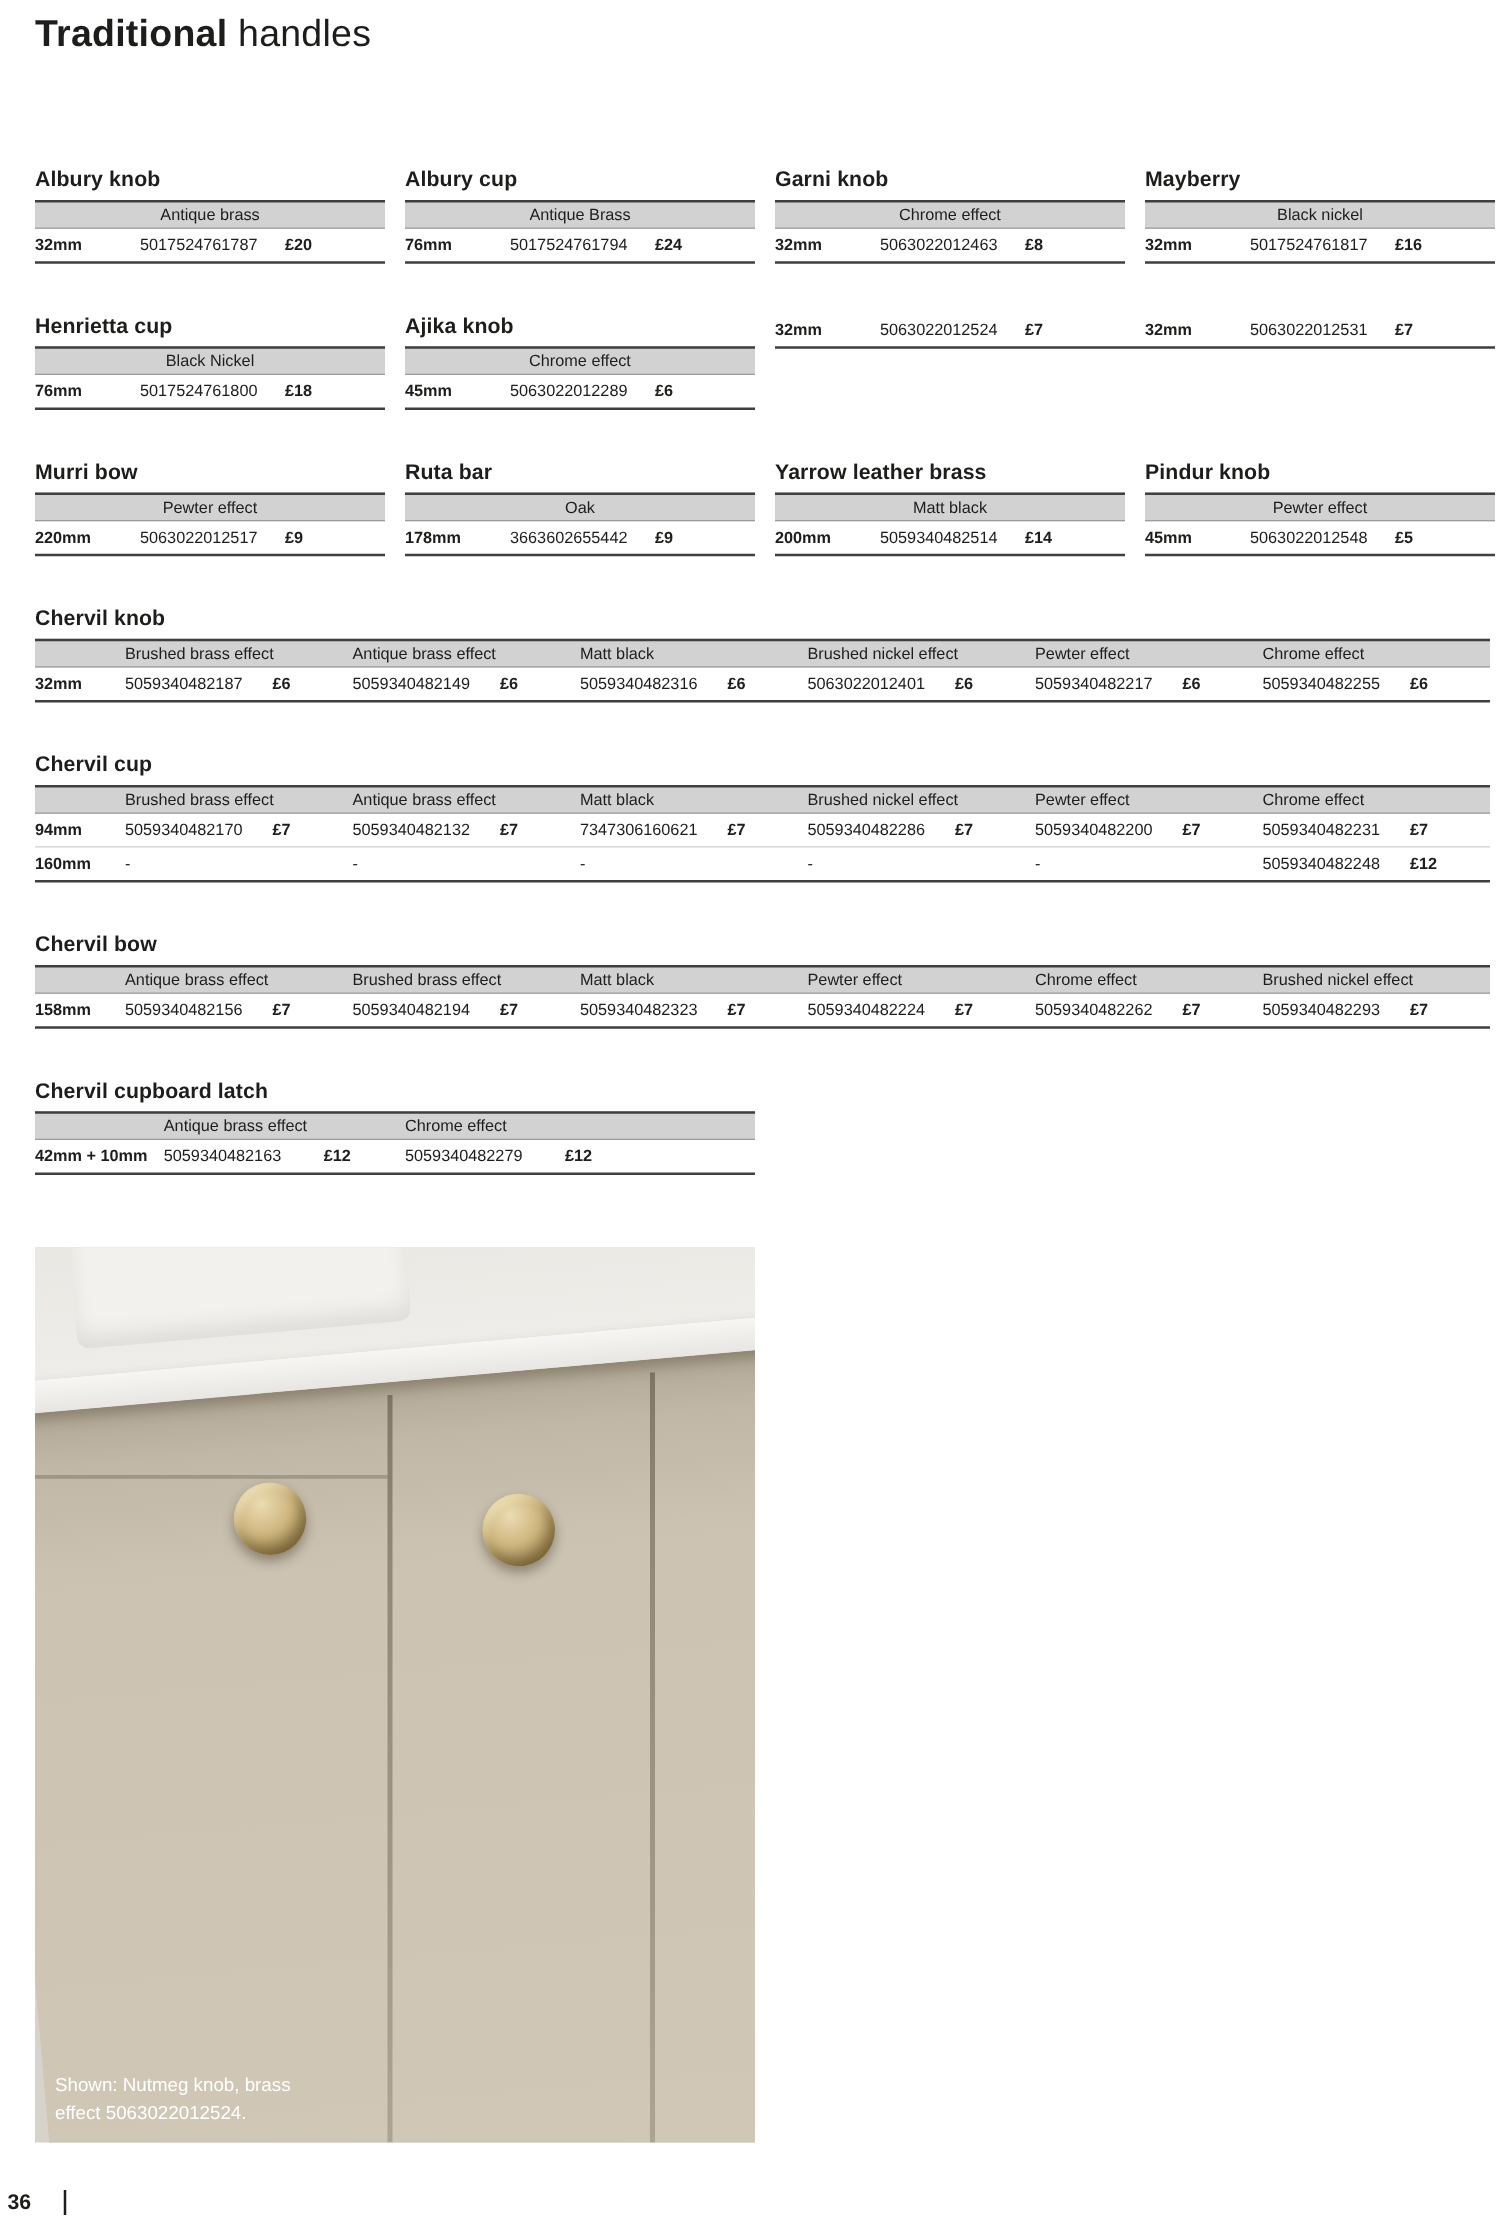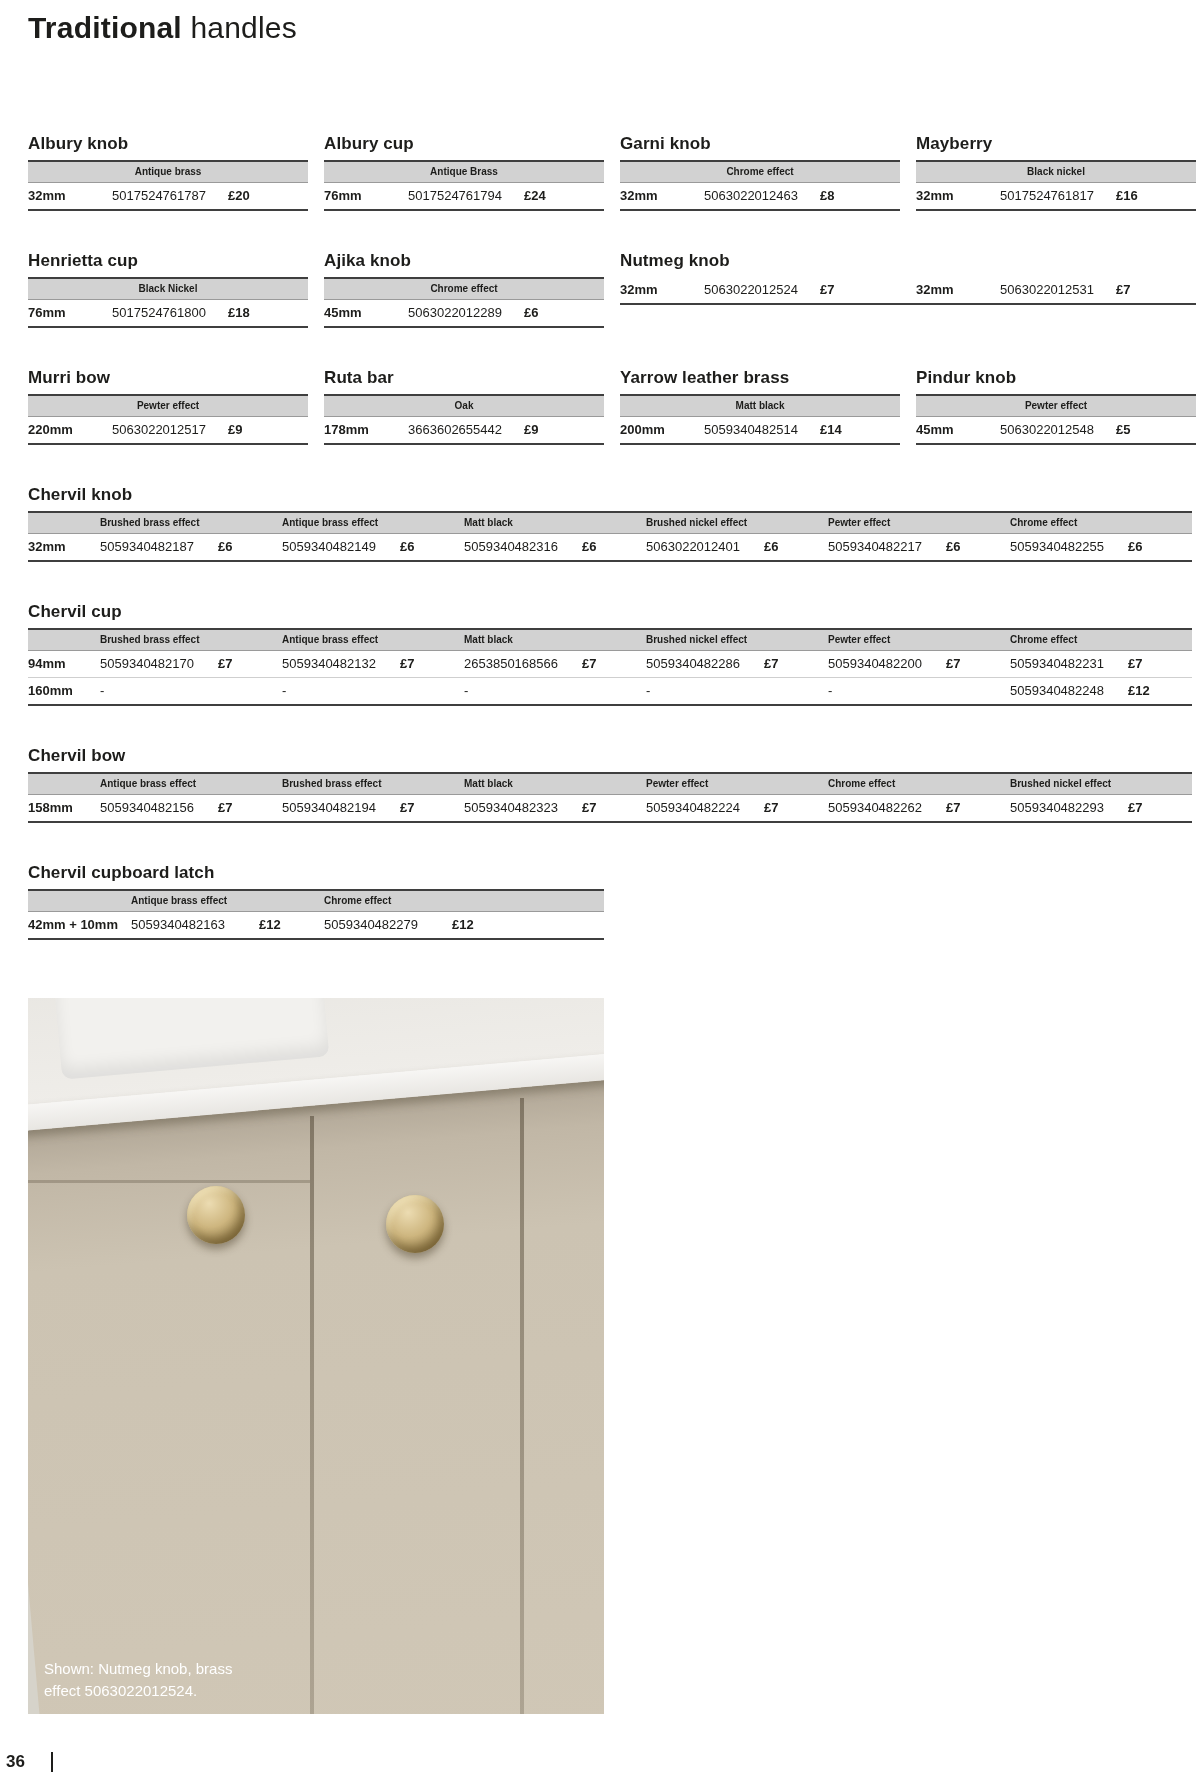--- a/index.html
+++ b/index.html
@@ -15,21 +15,21 @@
   #tables-root .trow:first-child{margin-top:88px}
 
   .ptable{flex:none}
   .t-c1{width:280px}
   .t-c2{width:576px}
   .t-w{width:1164px}
   .t-l{width:576px}
 
   .ttl{margin:0 0 6px;font-size:17px;font-weight:700;line-height:20px;letter-spacing:.1px}
   .band{display:flex;background:#d2d2d2;border-top:2px solid #3f3f3f;border-bottom:1px solid #9a9a9a;
-        font-size:10px;font-weight:700;line-height:20px;height:20px;white-space:nowrap}
+        font-size:13px;font-weight:400;line-height:20px;height:20px;white-space:nowrap}
   .t-c1 .fin{flex:1;text-align:center}
   .t-c2 .band{gap:16px}
   .t-c2 .fin{flex:1;text-align:center}
   .t-w .lblsp{width:72px;flex:none}
   .t-w .fin{flex:1}
   .t-l .lblsp{width:103px;flex:none}
   .t-l .fin{width:193px;flex:none}
 
   .drow{display:flex;font-size:13px;line-height:26px;height:26px;border-bottom:1px solid #cfcfcf;white-space:nowrap}
   .ptable .drow:last-child{border-bottom:2px solid #3f3f3f}
@@ -176,21 +176,20 @@
         </div>
         <div class="drow">
           <span class="grp">
             <span class="sz">45mm</span>
             <span class="ean">5063022012289</span>
             <span class="pr">£6</span>
           </span>
         </div>
       </section>
       <section class="ptable t-c2">
-        <h3 class="ttl">Nutmeg knob</h3>
         <div class="drow">
           <span class="grp">
             <span class="sz">32mm</span>
             <span class="ean">5063022012524</span>
             <span class="pr">£7</span>
           </span>
           <span class="grp">
             <span class="sz">32mm</span>
             <span class="ean">5063022012531</span>
             <span class="pr">£7</span>
@@ -309,21 +308,21 @@
           <span class="sz">94mm</span>
           <span class="grp">
             <span class="ean">5059340482170</span>
             <span class="pr">£7</span>
           </span>
           <span class="grp">
             <span class="ean">5059340482132</span>
             <span class="pr">£7</span>
           </span>
           <span class="grp">
-            <span class="ean">2653850168566</span>
+            <span class="ean">7347306160621</span>
             <span class="pr">£7</span>
           </span>
           <span class="grp">
             <span class="ean">5059340482286</span>
             <span class="pr">£7</span>
           </span>
           <span class="grp">
             <span class="ean">5059340482200</span>
             <span class="pr">£7</span>
           </span>

